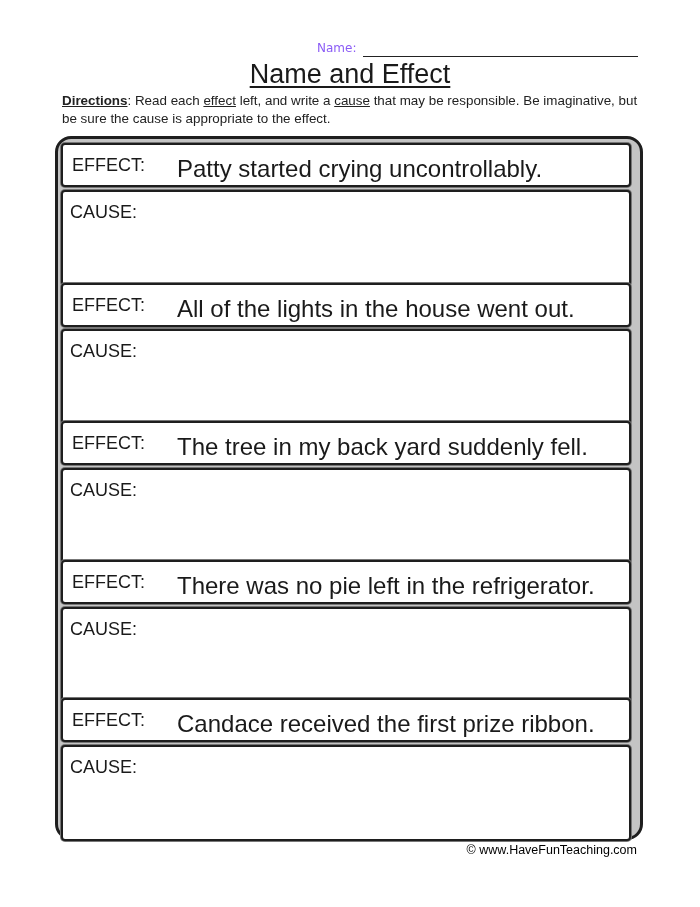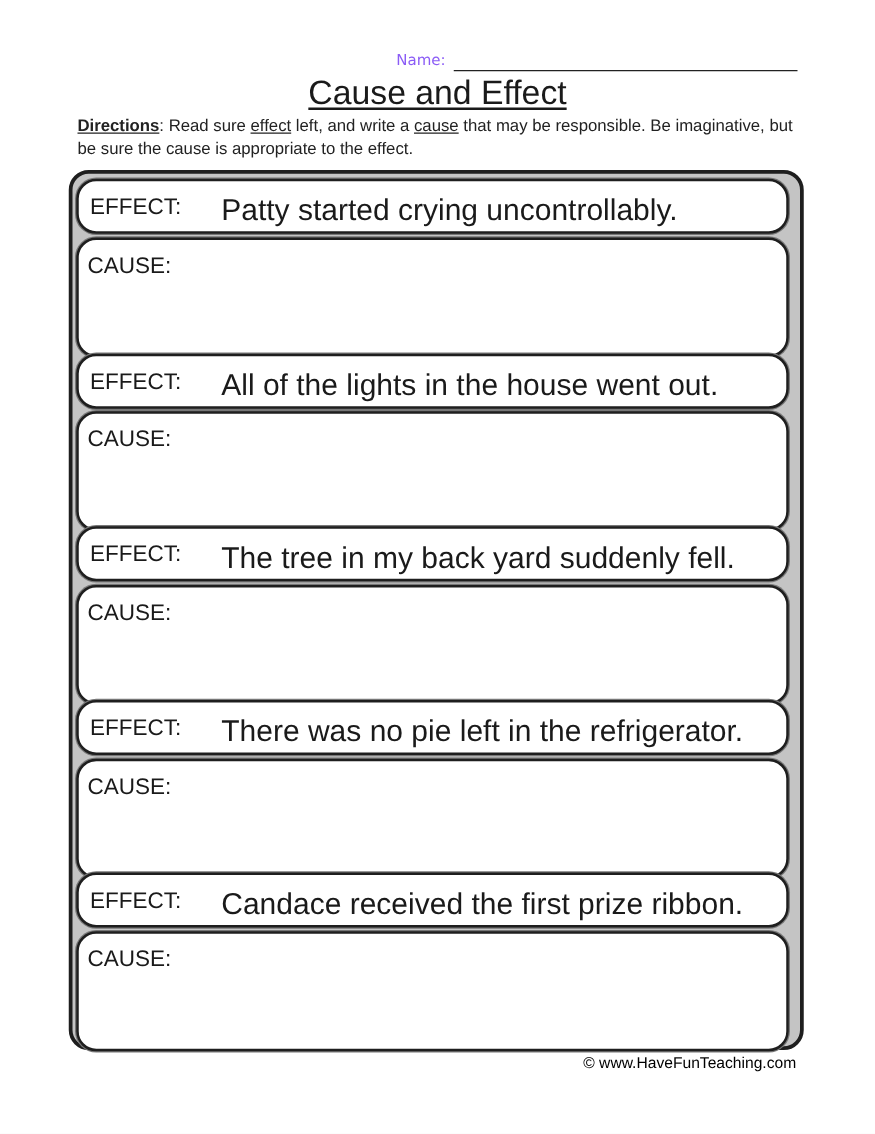--- a/index.html
+++ b/index.html
@@ -8,39 +8,39 @@
   .name-row { position: absolute; top: 41px; left: 317px; font-family: "DejaVu Sans", sans-serif; font-size: 12px; color:#8b5cf6; }
   .name-line { position: absolute; top: 56px; left: 363px; width: 275px; border-bottom: 1px solid #222; height: 0; }
   .title { position: absolute; top: 59px; left: 0; width: 700px; text-align: center;
            font-size: 27px; text-decoration: underline; text-underline-offset: 3px; color:#1a1a1a; }
   .directions { position: absolute; top: 92px; left: 62px; width: 580px; font-size: 13.4px; line-height: 18px; color:#222; }
   .directions b { text-decoration: underline; }
   .directions u { text-decoration: underline; margin-top: 48px; }
   .frame { position: absolute; left: 55px; top: 136px; width: 582px; height: 698px;
            background: #c4c4c4; border: 3px solid #1e1e1e; border-radius: 16px; }
   .box { position: absolute; left: 3px; width: 570px; background: #fff;
-         border: 2px solid #1e1e1e; border-radius: 16px; box-sizing: border-box;
+         border: 2px solid #1e1e1e; border-radius: 4px; box-sizing: border-box;
          box-shadow: 0 0 0 1px #777; }
   .effect { height: 44px; }
   .cause { height: 96px; }
   .eff-label { position: absolute; top: 10px; left: 9px; font-size: 18px; }
   .eff-text { position: absolute; top: 10px; left: 114px; font-size: 24px; }
   .cause-label { position: absolute; top: 10px; left: 7px; font-size: 18px; }
   .footer { position: absolute; top: 843px; right: 63px; font-size: 12.5px; color: #000000; }
 </style>
 </head>
 <body>
 
 <div>
   <span class="name-row">Name:</span>
   <div class="name-line"></div>
 
-  <div class="title">Cause and Effect</div>
+  <div class="title">Name and Effect</div>
 
-  <div class="directions"><b>Directions</b><span>:  Read sure </span><u>effect</u><span> left, and write a </span><u>cause</u><span> that may be responsible.  Be imaginative, but be sure the cause is appropriate to the effect.</span></div>
+  <div class="directions"><b>Directions</b><span>:  Read each </span><u>effect</u><span> left, and write a </span><u>cause</u><span> that may be responsible.  Be imaginative, but be sure the cause is appropriate to the effect.</span></div>
 
   <div class="frame">
 
     <div class="box effect" style="top:4px;">
       <span class="eff-label">EFFECT:</span>
       <span class="eff-text">Patty started crying uncontrollably.</span>
     </div>
     <div class="box cause" style="top:51px;">
       <span class="cause-label">CAUSE:</span>
     </div>

